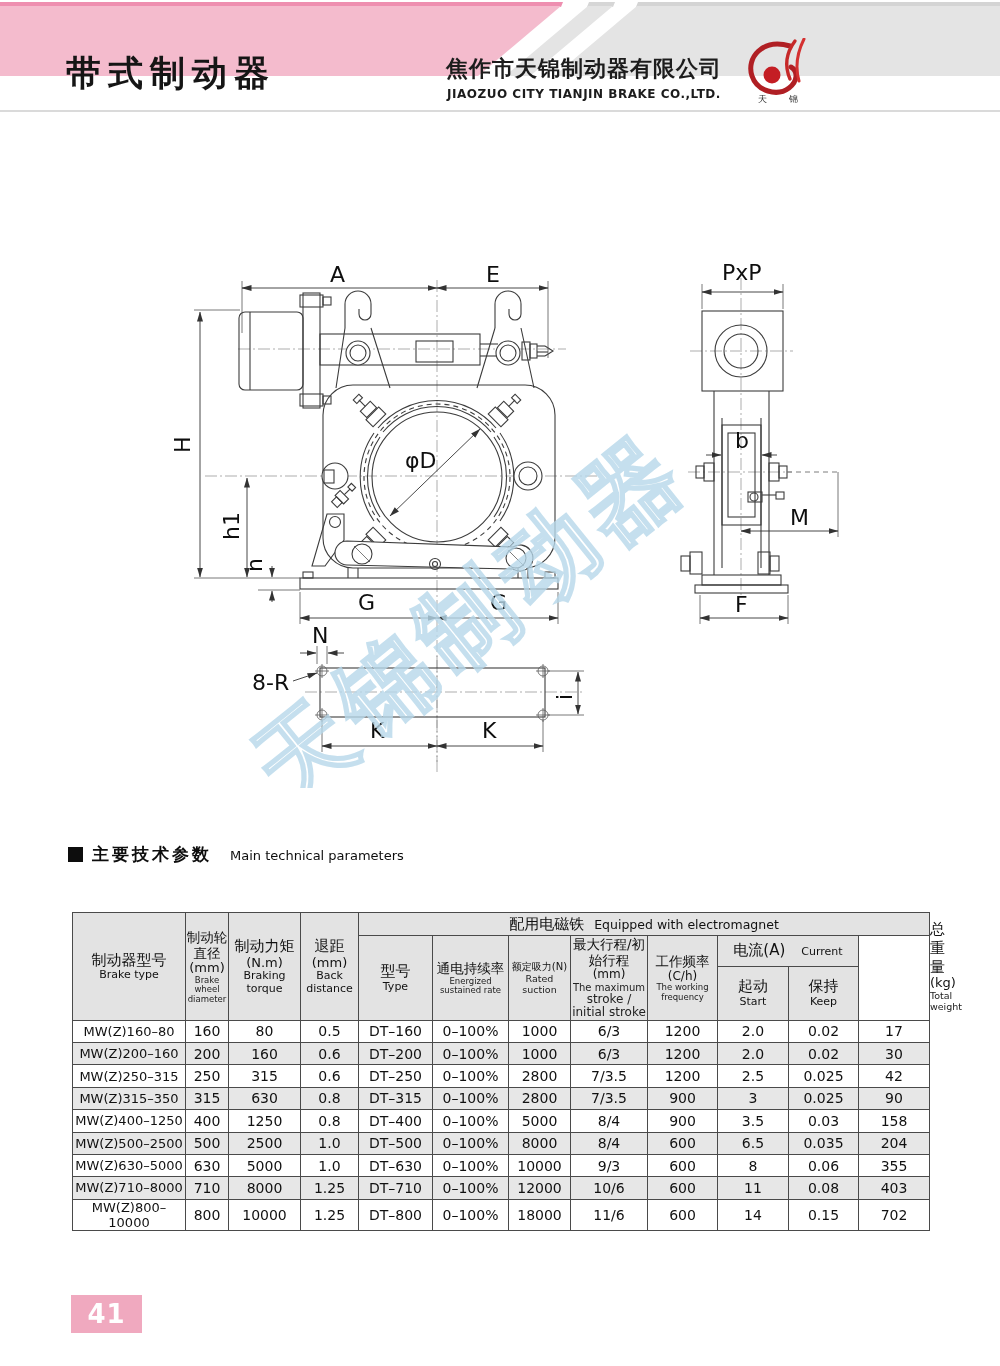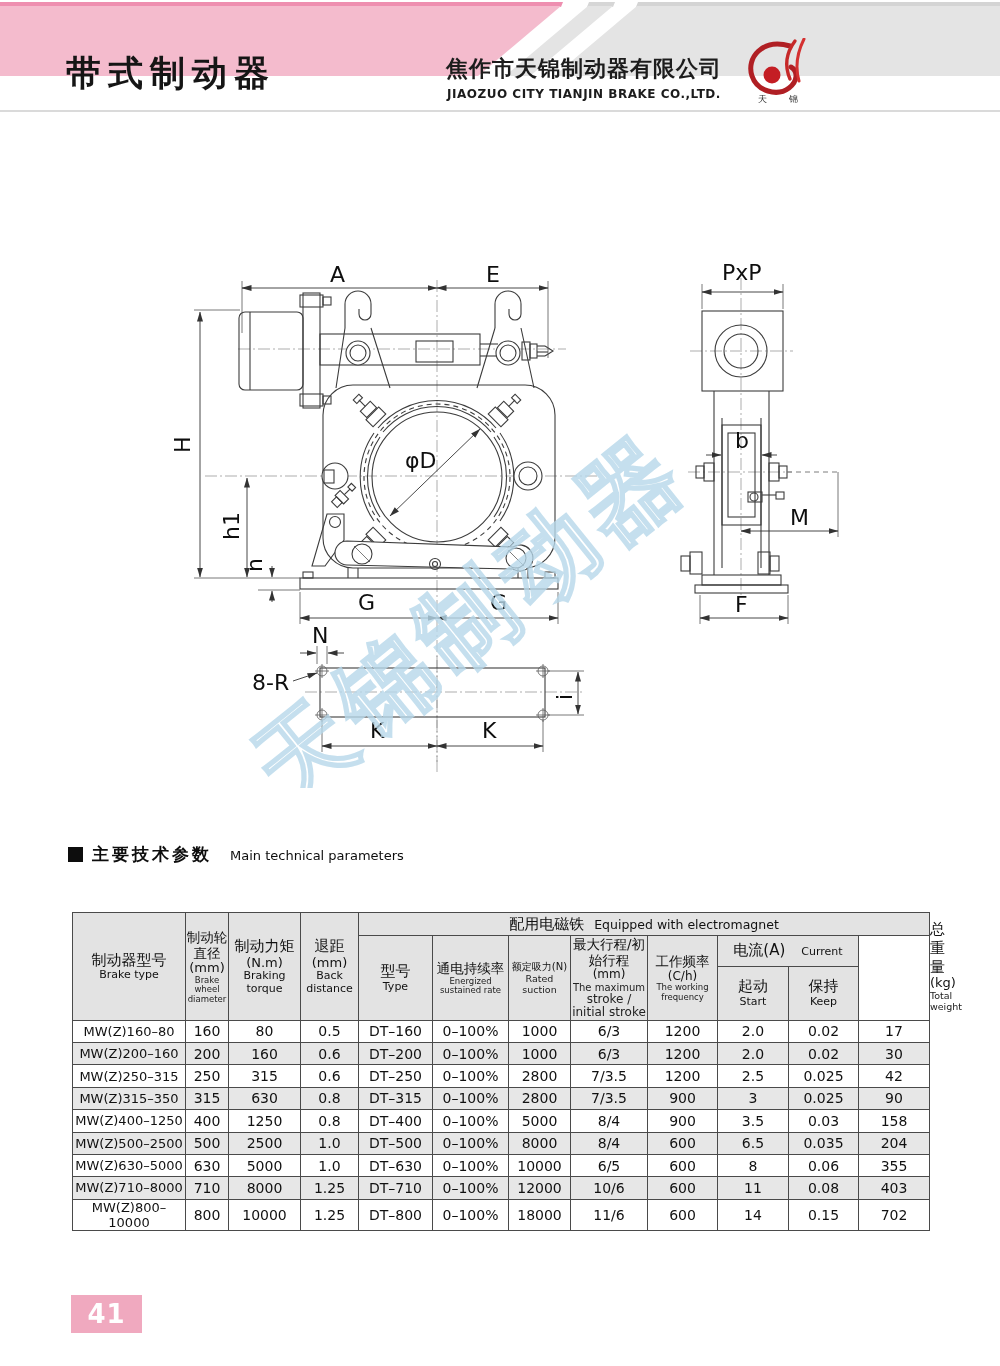--- a/index.html
+++ b/index.html
@@ -498,21 +498,21 @@
           <td>204</td>
         </tr>
         <tr>
           <td>MW(Z)630–5000</td>
           <td>630</td>
           <td>5000</td>
           <td>1.0</td>
           <td>DT–630</td>
           <td>0–100%</td>
           <td>10000</td>
-          <td>6/5</td>
+          <td>9/3</td>
           <td>600</td>
           <td>8</td>
           <td>0.06</td>
           <td>355</td>
         </tr>
         <tr>
           <td>MW(Z)710–8000</td>
           <td>710</td>
           <td>8000</td>
           <td>1.25</td>

